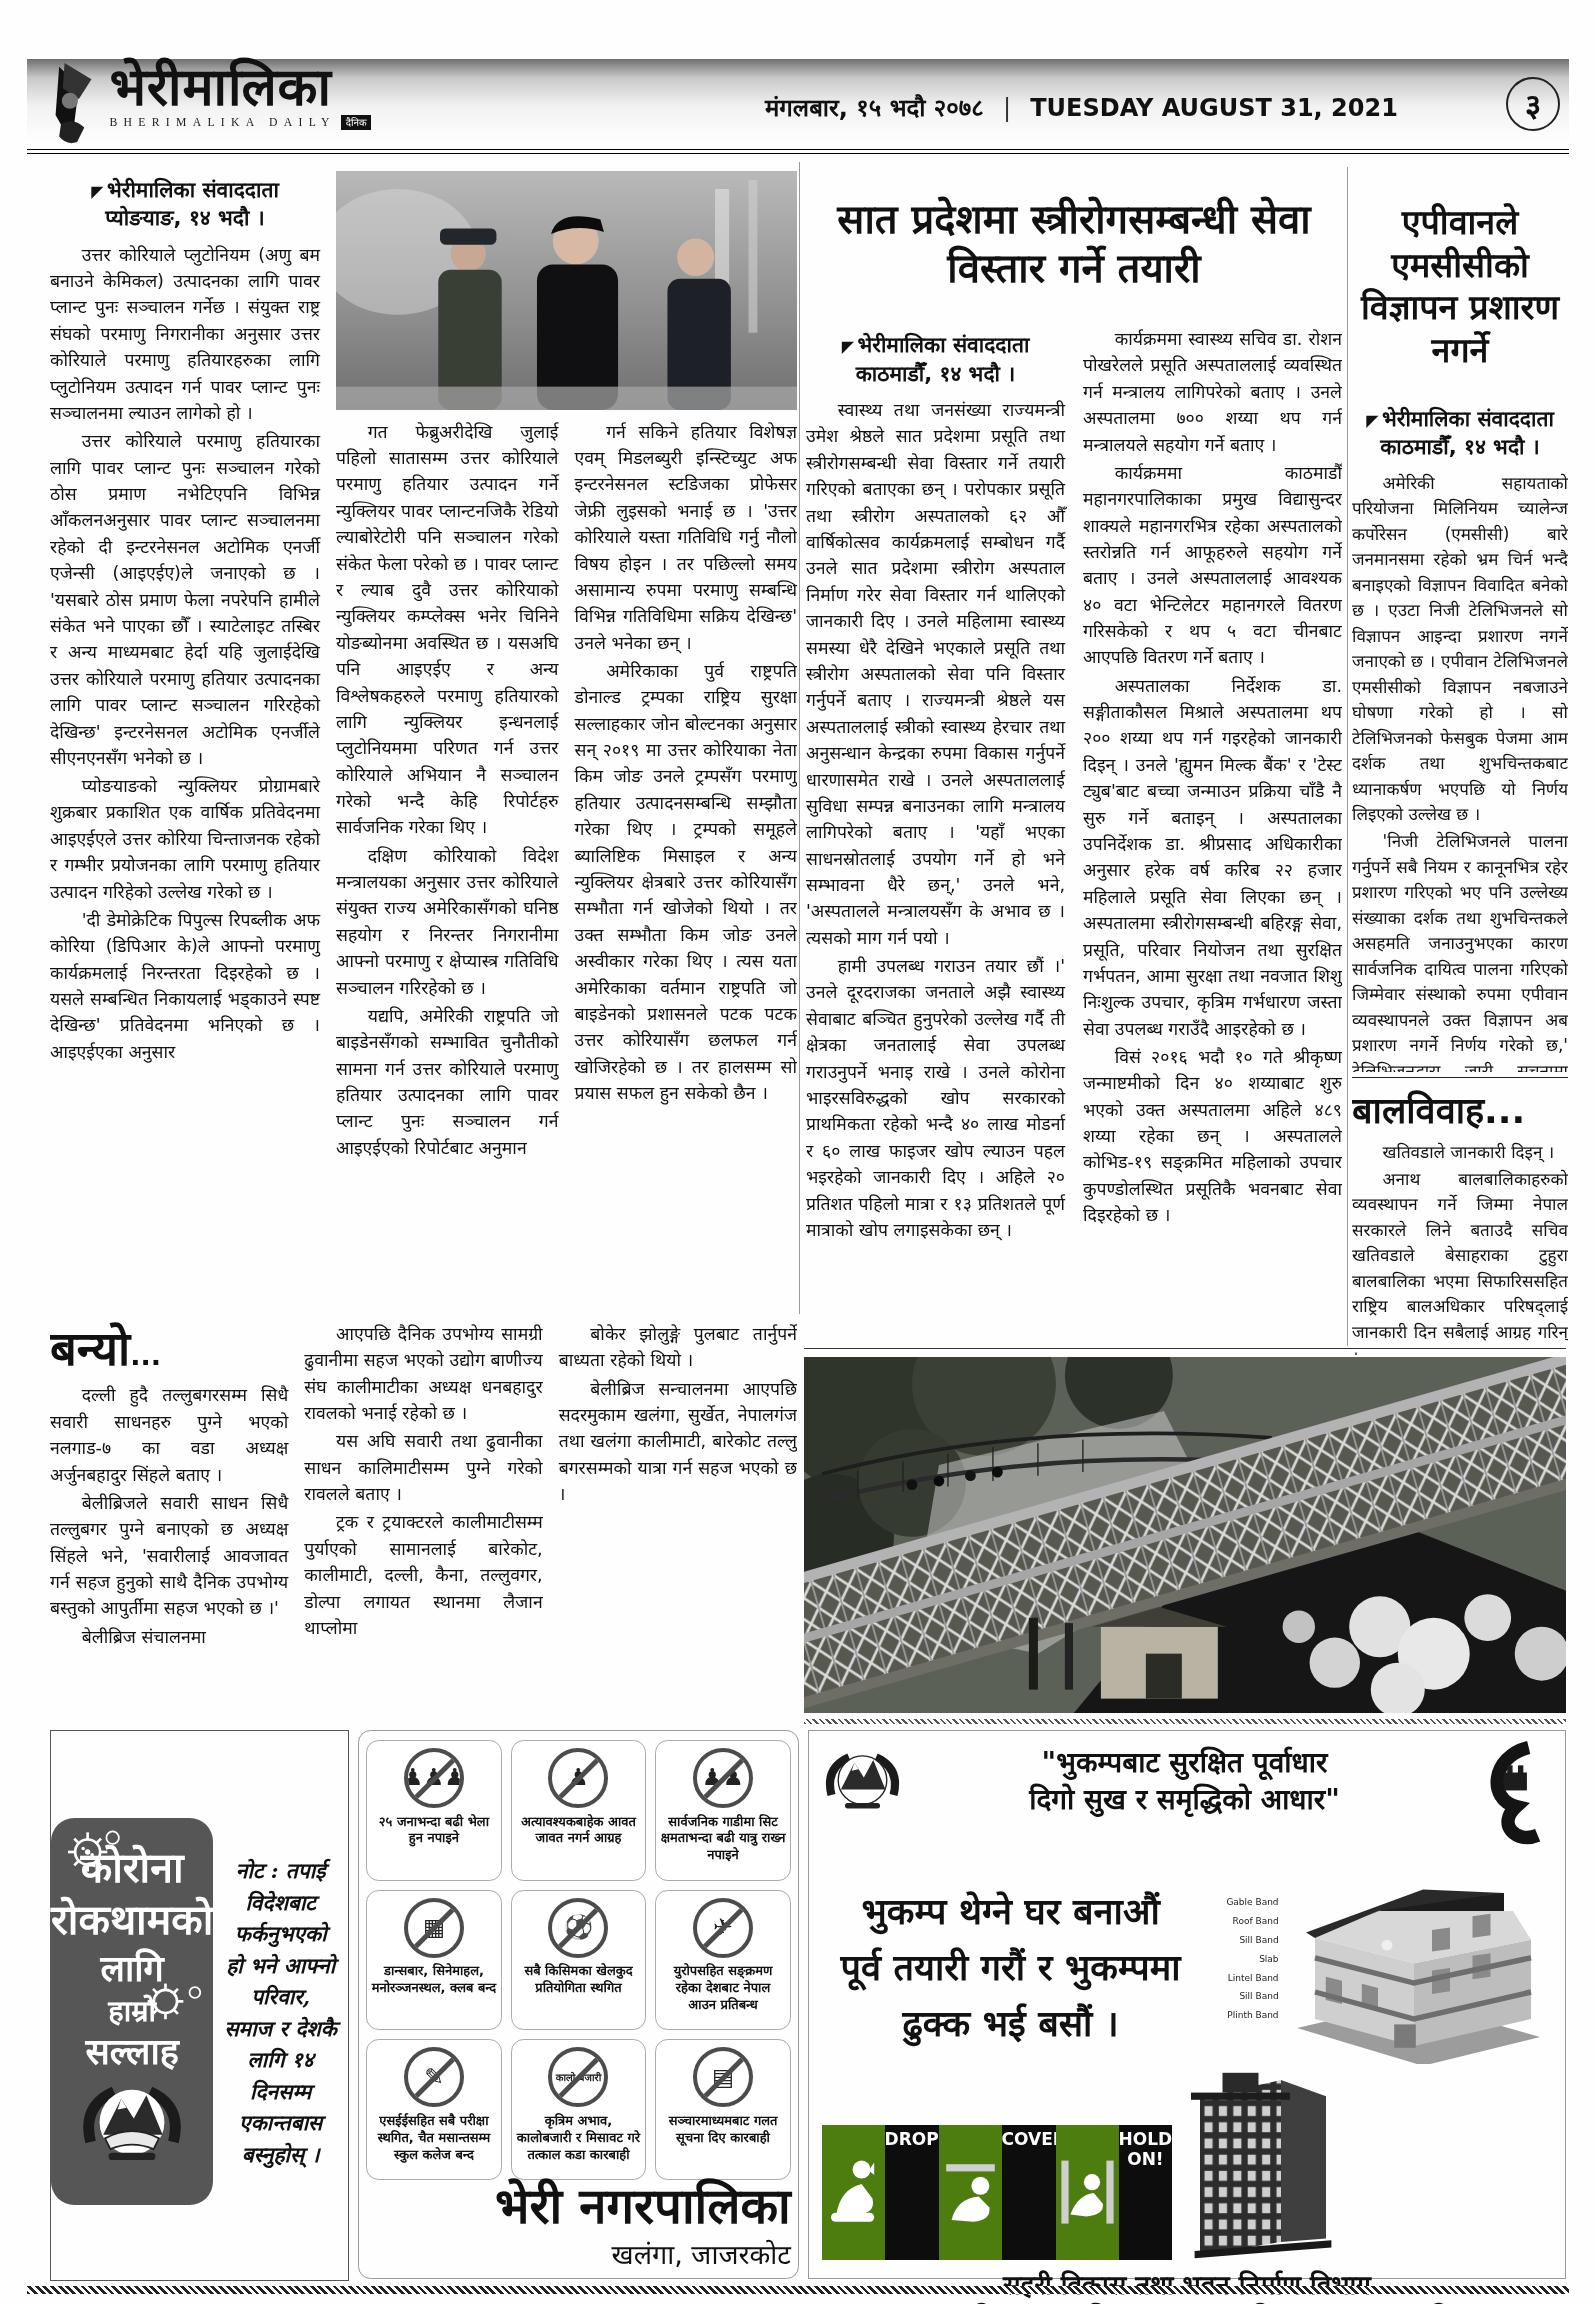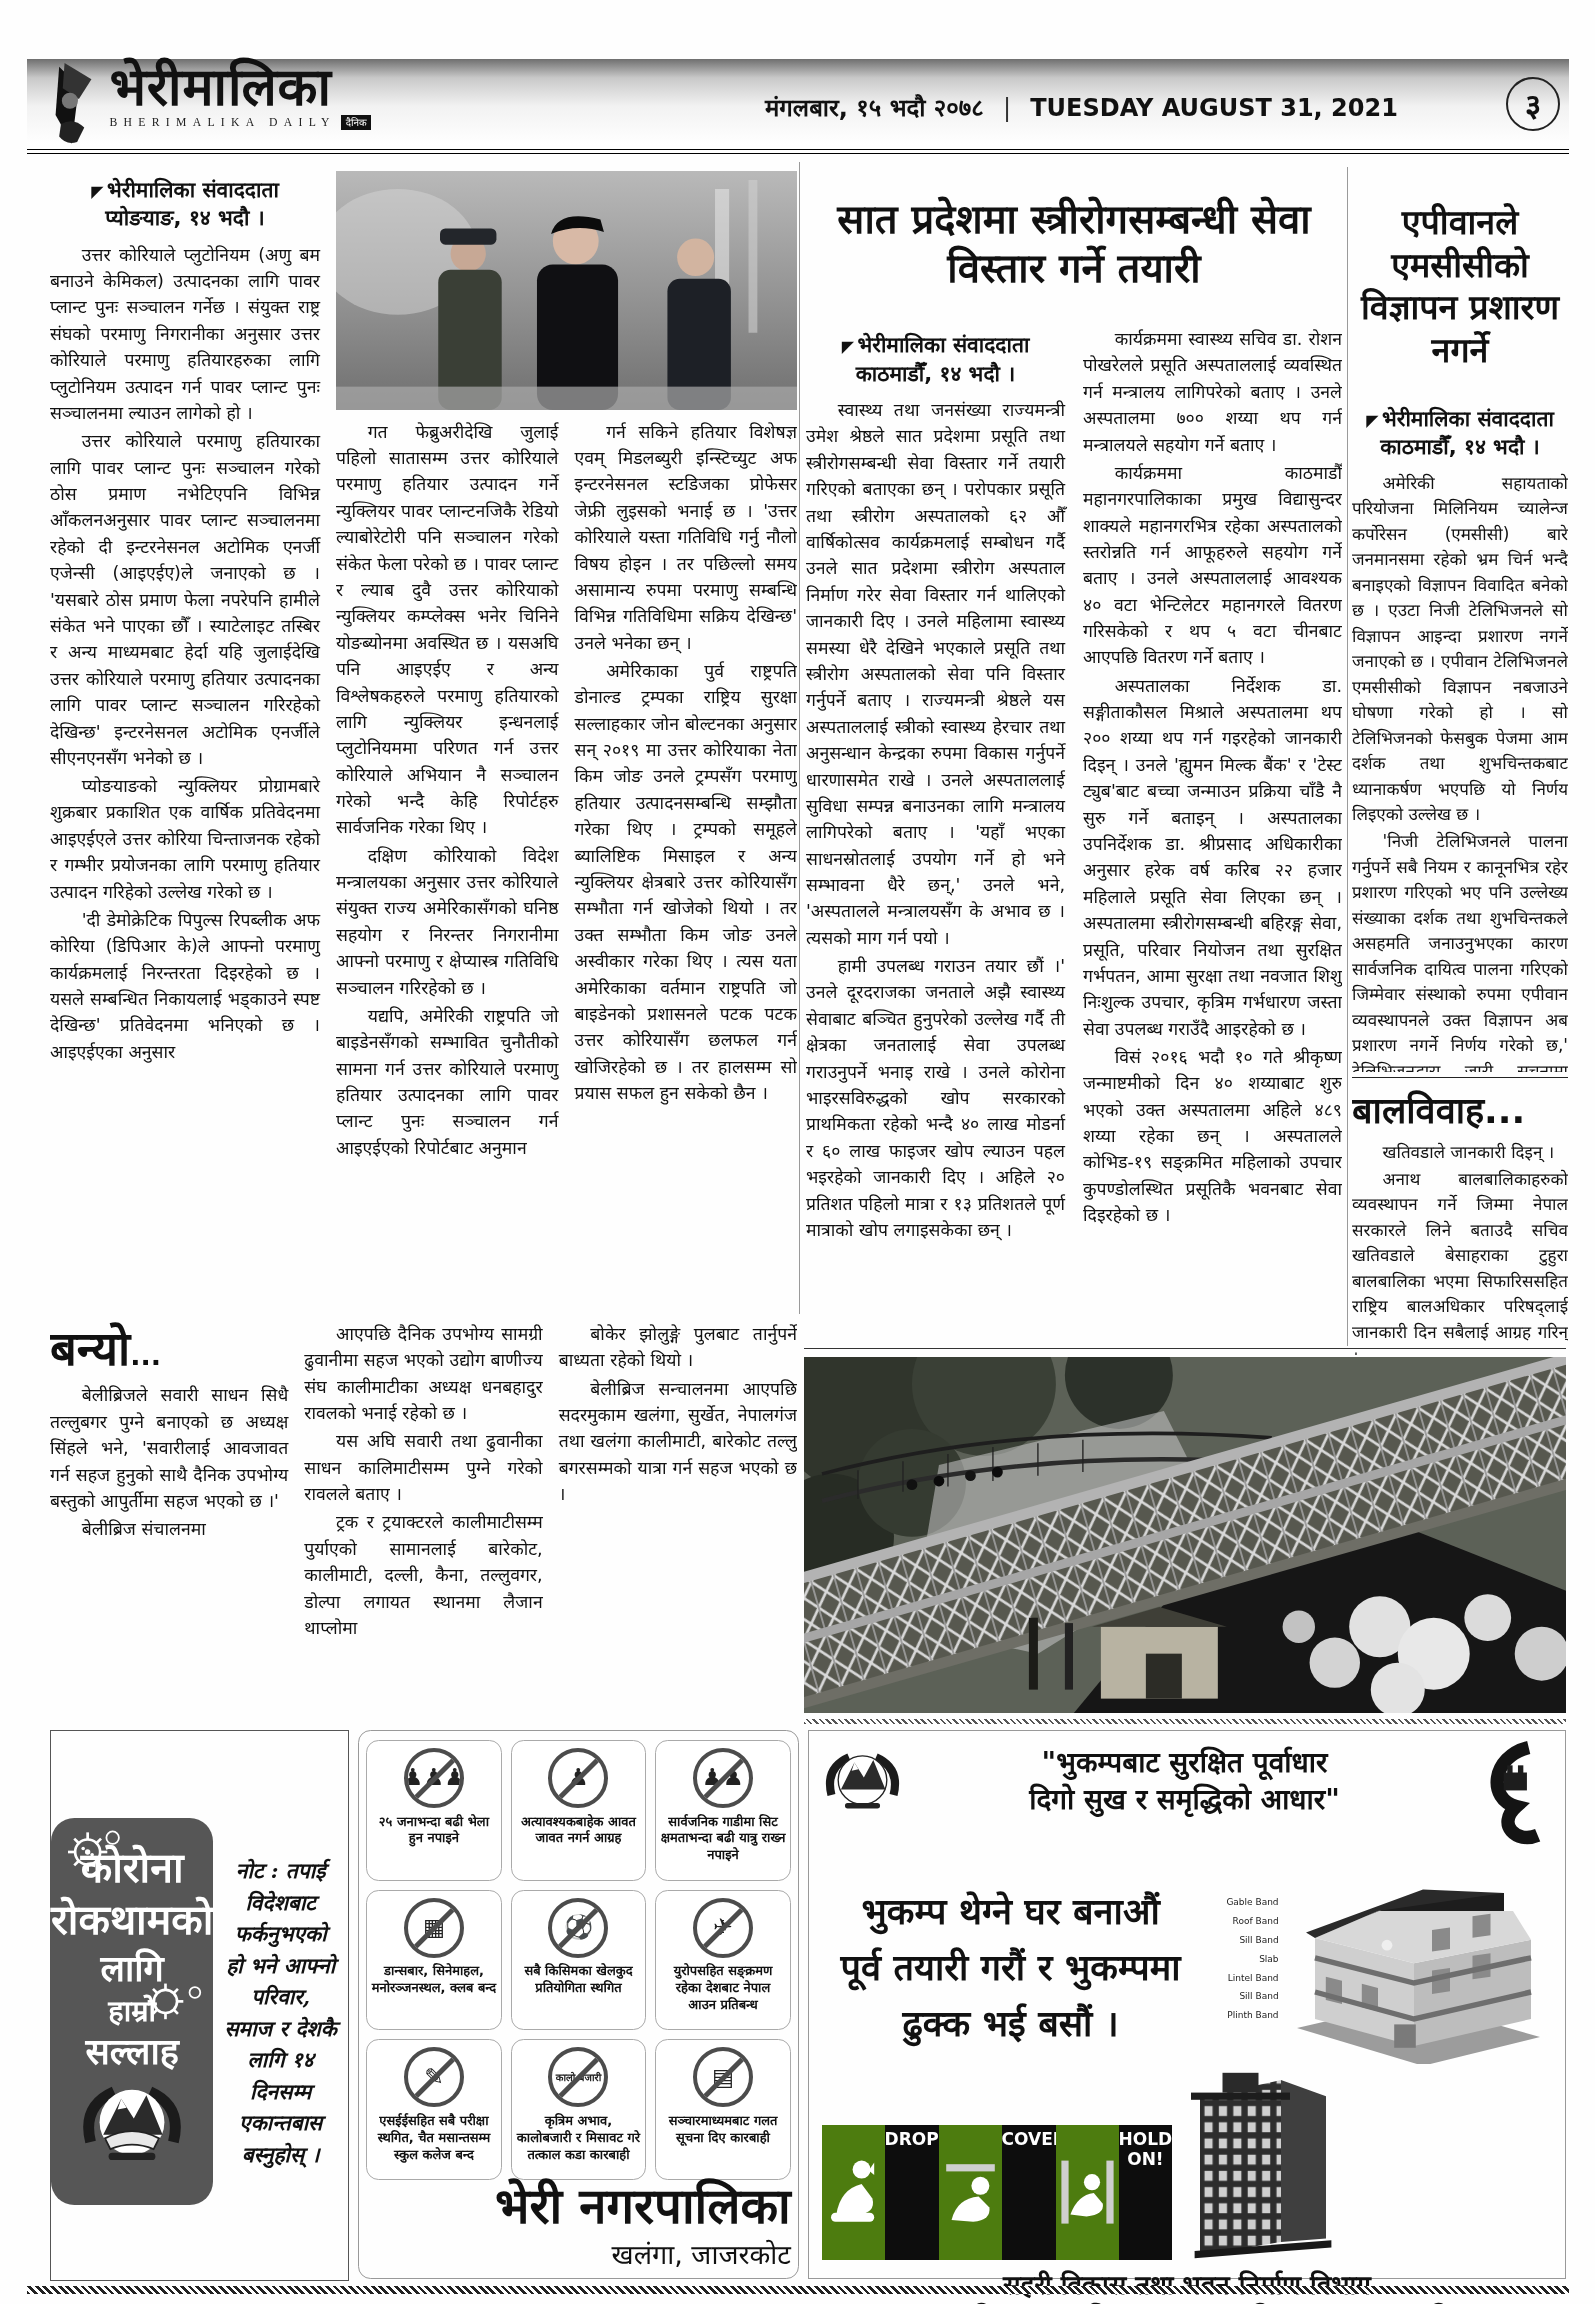--- a/index.html
+++ b/index.html
@@ -232,20 +232,21 @@
         <p class="para">खतिवडाले जानकारी दिइन् ।</p>
         <p class="para">अनाथ बालबालिकाहरुको व्यवस्थापन गर्ने जिम्मा नेपाल सरकारले लिने बताउदै सचिव खतिवडाले बेसाहराका टुहुरा बालबालिका भएमा सिफारिससहित राष्ट्रिय बालअधिकार परिषद्लाई जानकारी दिन सबैलाई आग्रह गरिन् ।</p>
       </div>
   </div>
 
   <div class="banyo">
     <div class="b-cols">
       <div>
         <div class="b-title"><span>बन्यो</span><small>...</small></div>
         <div>
+            <p class="para">दल्ली हुदै तल्लुबगरसम्म सिधै सवारी साधनहरु पुग्ने भएको नलगाड-७ का वडा अध्यक्ष अर्जुनबहादुर सिंहले बताए ।</p>
             <p class="para">बेलीब्रिजले सवारी साधन सिधै तल्लुबगर पुग्ने बनाएको छ अध्यक्ष सिंहले भने, 'सवारीलाई आवजावत गर्न सहज हुनुको साथै दैनिक उपभोग्य बस्तुको आपुर्तीमा सहज भएको छ ।'</p>
             <p class="para">बेलीब्रिज संचालनमा</p>
           </div>
       </div>
       <div>
           <p class="para">आएपछि दैनिक उपभोग्य सामग्री ढुवानीमा सहज भएको उद्योग बाणीज्य संघ कालीमाटीका अध्यक्ष धनबहादुर रावलको भनाई रहेको छ ।</p>
           <p class="para">यस अघि सवारी तथा ढुवानीका साधन कालिमाटीसम्म पुग्ने गरेको रावलले बताए ।</p>
           <p class="para">ट्रक र ट्रयाक्टरले कालीमाटीसम्म पुर्याएको सामानलाई बारेकोट, कालीमाटी, दल्ली, कैना, तल्लुवगर, डोल्पा लगायत स्थानमा लैजान थाप्लोमा</p>
         </div>
       <div>

